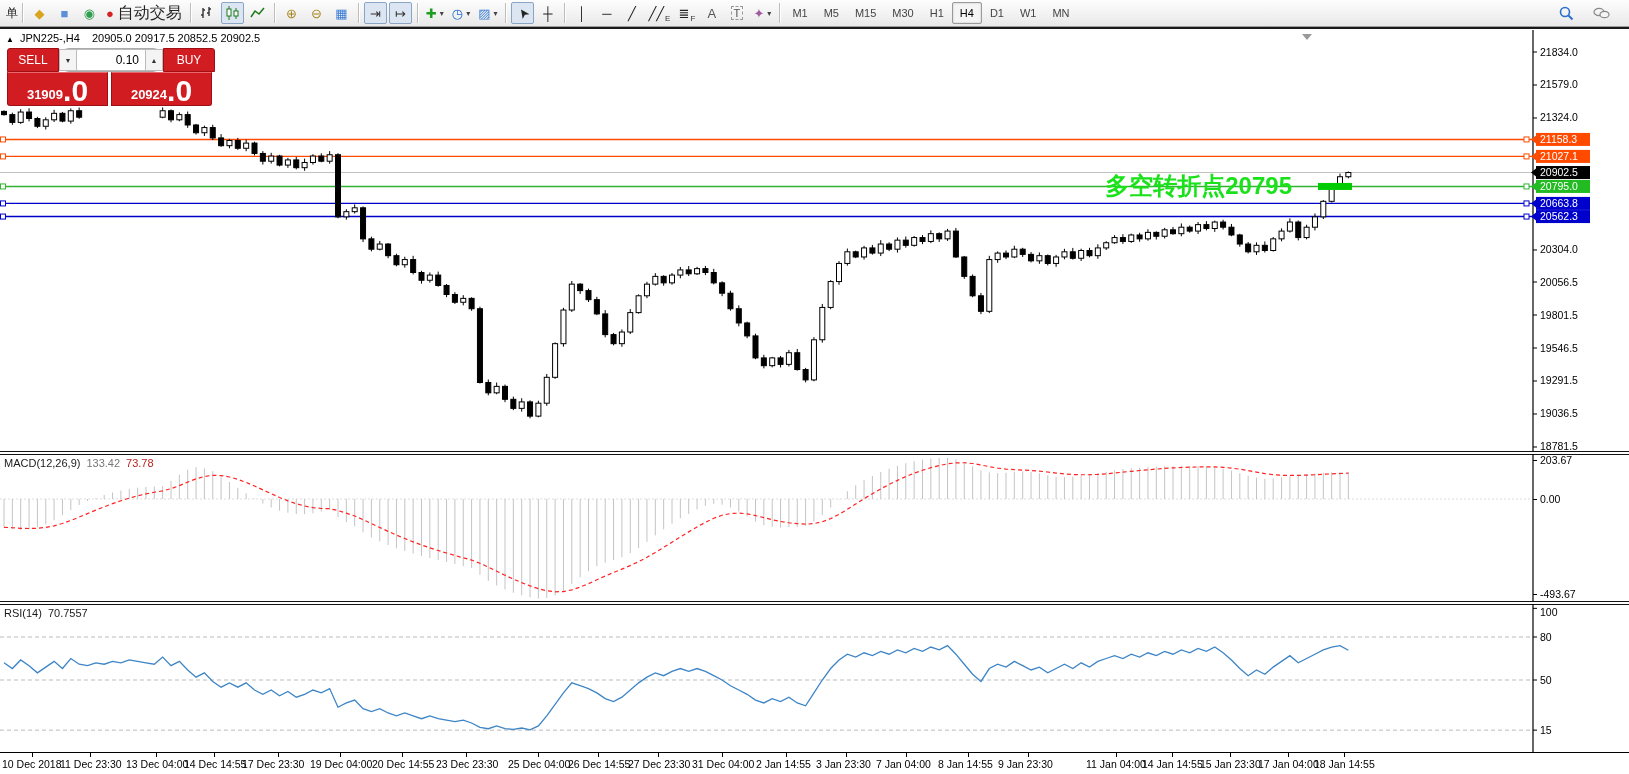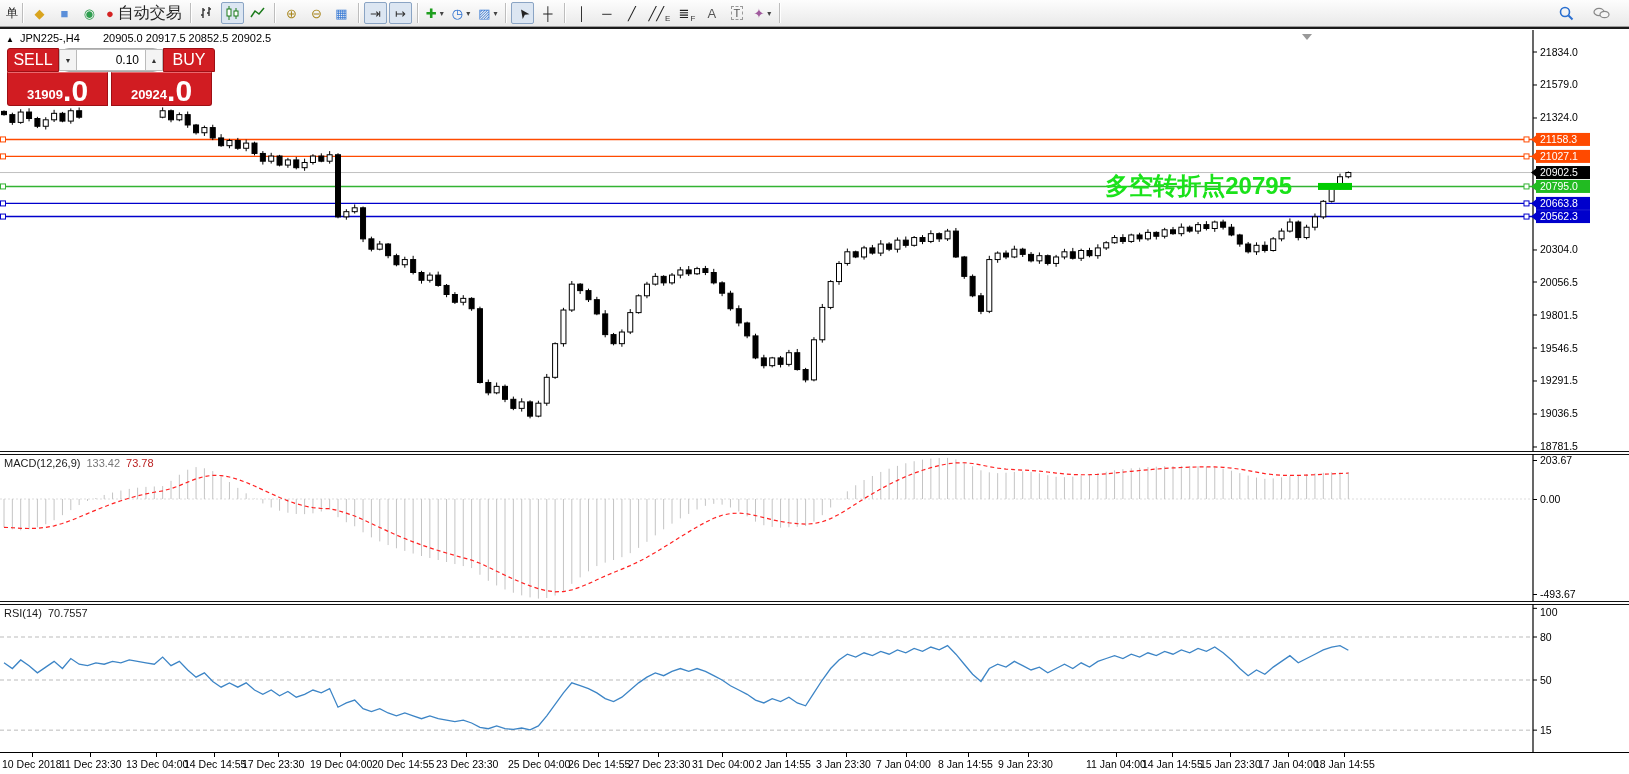--- a/index.html
+++ b/index.html
@@ -29,21 +29,21 @@
   svg.pane{position:absolute;left:0;}
   .divider{position:absolute;left:0;width:1629px;height:2px;background:#fff;
     border-top:1px solid #111;border-bottom:1px solid #111;}
   .pane-label{position:absolute;left:4px;font-size:11px;color:#1a1a1a;z-index:20;background:transparent;}
   .pane-label .v1{color:#777;margin-left:6px;}
   .pane-label .v2{color:#b22;margin-left:6px;}
   
   .trade-panel{position:absolute;top:19px;left:7px;width:208px;height:58px;z-index:40;
     font-family:"Liberation Sans",sans-serif;}
   .tp-row{display:flex;height:24px;}
-  .tp-sell,.tp-buy{width:52px;background:#d11c22;color:#fff;font-size:16px;display:flex;
+  .tp-sell,.tp-buy{width:52px;background:#d11c22;color:#fff;font-size:12px;display:flex;
     align-items:center;justify-content:center;border:1px solid #9e0f14;box-sizing:border-box;}
   .tp-sell{border-radius:3px 0 0 0;}
   .tp-buy{border-radius:0 3px 0 0;}
   .tp-spin{flex:1;display:flex;border-top:1px solid #aaa;border-bottom:1px solid #aaa;border-radius:10px;}
   .tp-arrow{width:18px;background:#f4f4f4;border:1px solid #bbb;font-size:7px;color:#333;
     display:flex;align-items:center;justify-content:center;box-sizing:border-box;}
   .tp-lot{flex:1;background:#fff;font-size:12px;color:#000;display:flex;align-items:center;
     justify-content:flex-end;padding-right:6px;border-top:1px solid #bbb;border-bottom:1px solid #bbb;box-sizing:border-box;}
   .tp-prices{display:flex;height:34px;margin-top:0;}
   .tp-price{width:101px;background:#d11c22;color:#fff;display:flex;align-items:flex-end;
@@ -166,20 +166,31 @@
       </span>
       <span class="tb-btn">
         <span class="tb-boxed" style="color: rgb(85, 85, 85);">T</span>
       </span>
       <span class="tb-btn">
         <span style="color: rgb(160, 90, 157);">✦</span>
         <span class="tb-caret">▾</span>
       </span>
       <span class="tb-sep"></span>
     </span>
+  <span id="tb-timeframes" style="display:flex;align-items:center;">
+      <span class="tf-btn">M1</span>
+      <span class="tf-btn">M5</span>
+      <span class="tf-btn">M15</span>
+      <span class="tf-btn">M30</span>
+      <span class="tf-btn">H1</span>
+      <span class="tf-btn active">H4</span>
+      <span class="tf-btn">D1</span>
+      <span class="tf-btn">W1</span>
+      <span class="tf-btn">MN</span>
+    </span>
   <span class="tb-right" id="tb-right">
       <span class="tb-btn" style="margin: 0px 6px;">
         <svg width="17" height="16" xmlns="http://www.w3.org/2000/svg">
           <circle cx="7" cy="7" r="4.5" fill="none" stroke="#2a6fd0" stroke-width="1.6"></circle>
           <line x1="10.5" y1="10.5" x2="14.5" y2="14.5" stroke="#2a6fd0" stroke-width="2"></line>
         </svg>
       </span>
       <span class="tb-btn" style="margin: 0px 6px;">
         <svg width="17" height="16" xmlns="http://www.w3.org/2000/svg">
           <g fill="none" stroke="#888" stroke-width="1.2">
@@ -189,21 +200,21 @@
         </svg>
       </span>
     </span>
 </div>
 
 <div class="window">
 
   <div class="title-row">
     <span class="tri">▲</span>
     <span>JPN225-,H4</span>
-    <span style="margin-left:20px;">20905.0 20917.5 20852.5 20902.5</span>
+    <span style="margin-left:9px;">20905.0 20917.5 20852.5 20902.5</span>
   </div>
 
   <div class="trade-panel">
     <div class="tp-row">
       <div class="tp-sell">SELL</div>
       <div class="tp-spin">
         <div class="tp-arrow">▼</div>
         <div class="tp-lot">0.10</div>
         <div class="tp-arrow">▲</div>
       </div>

